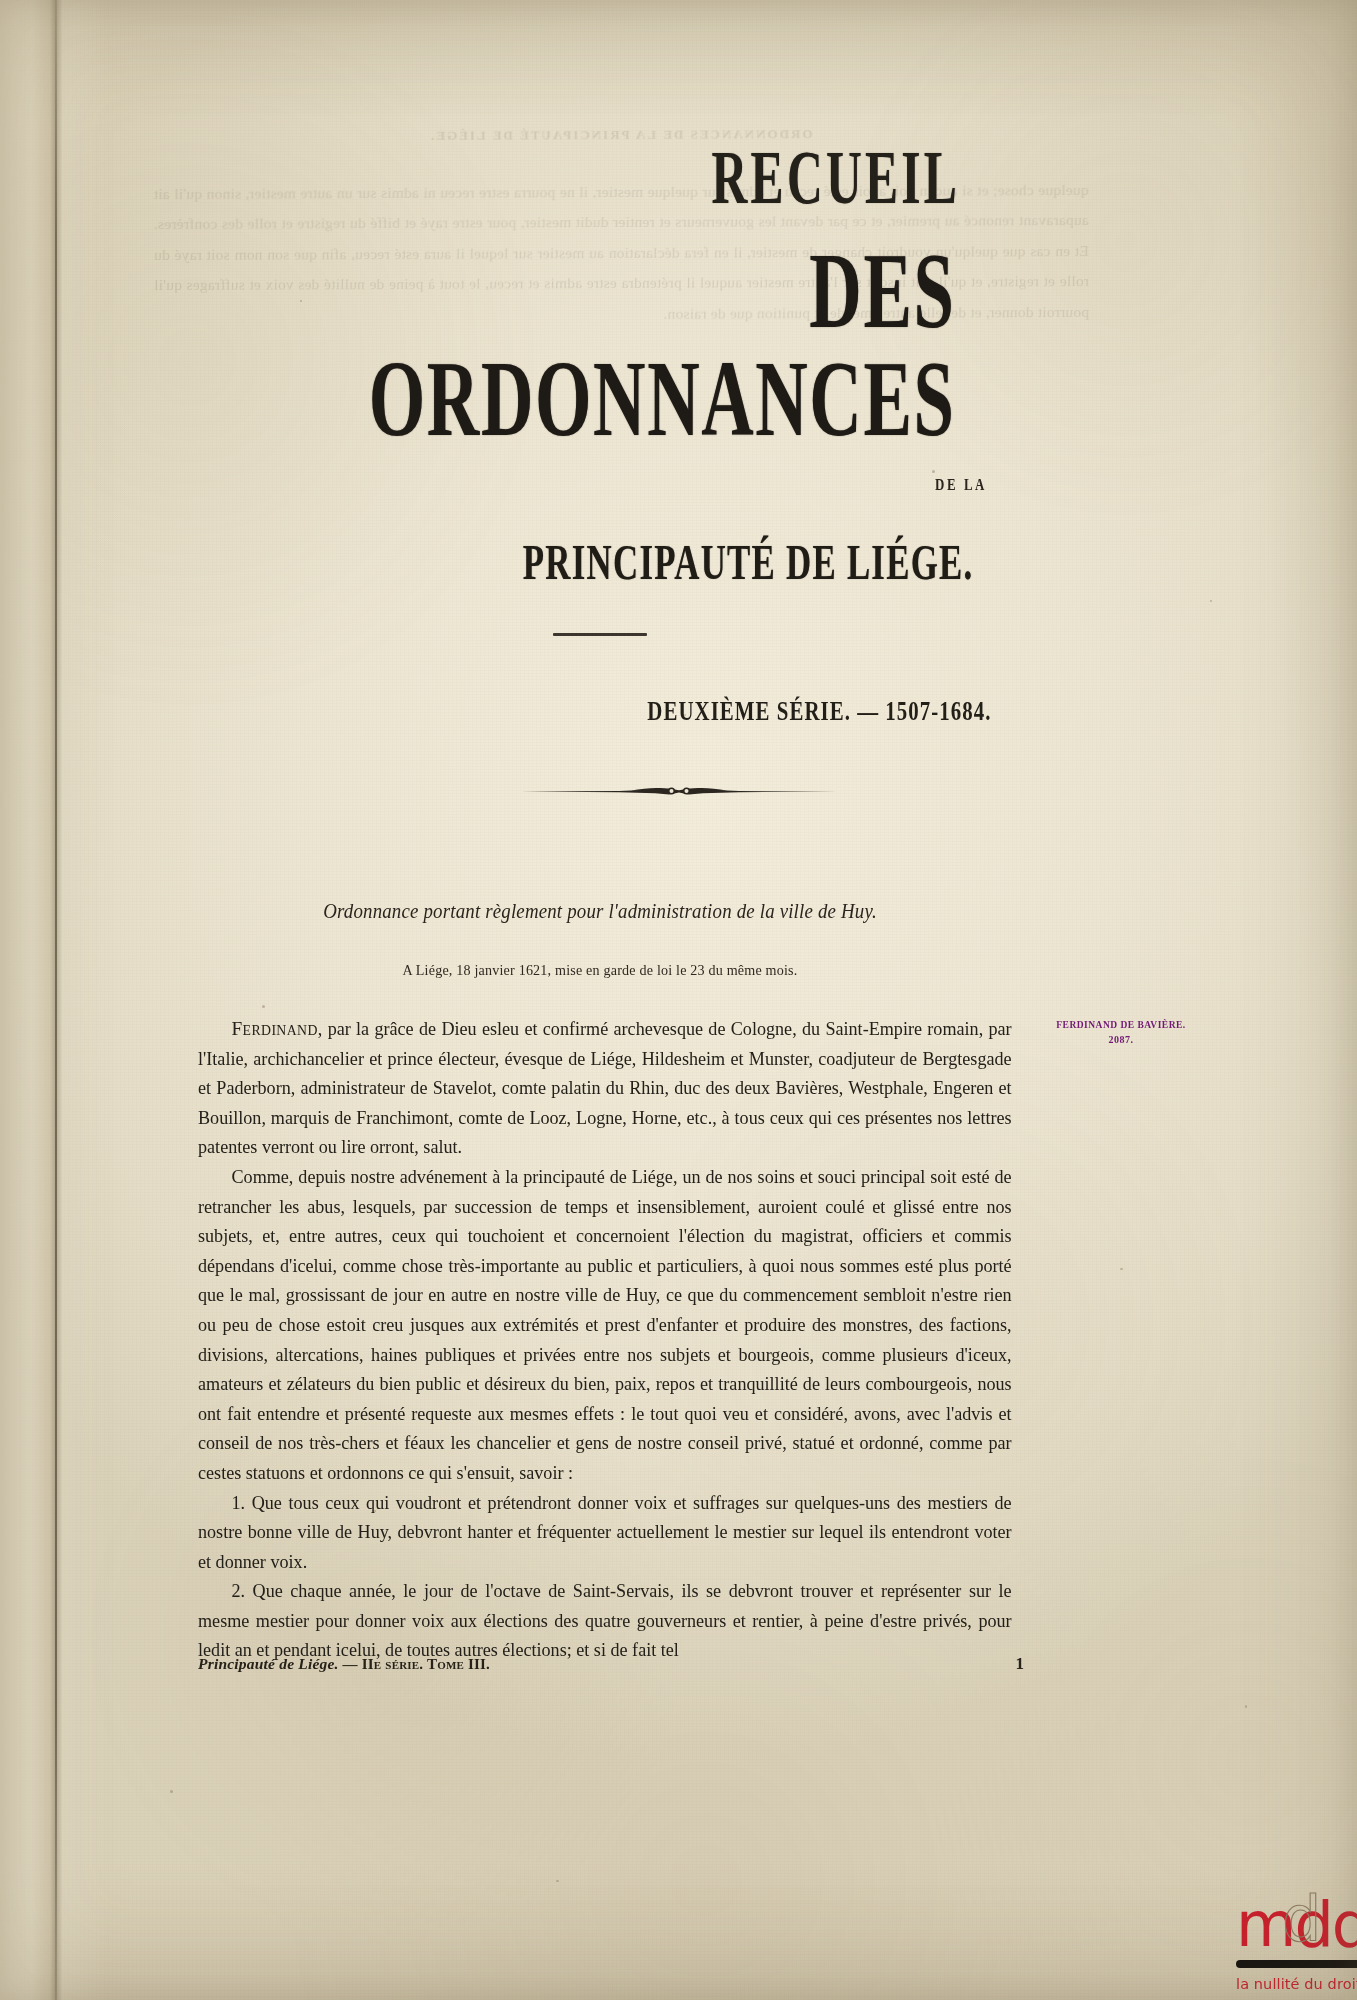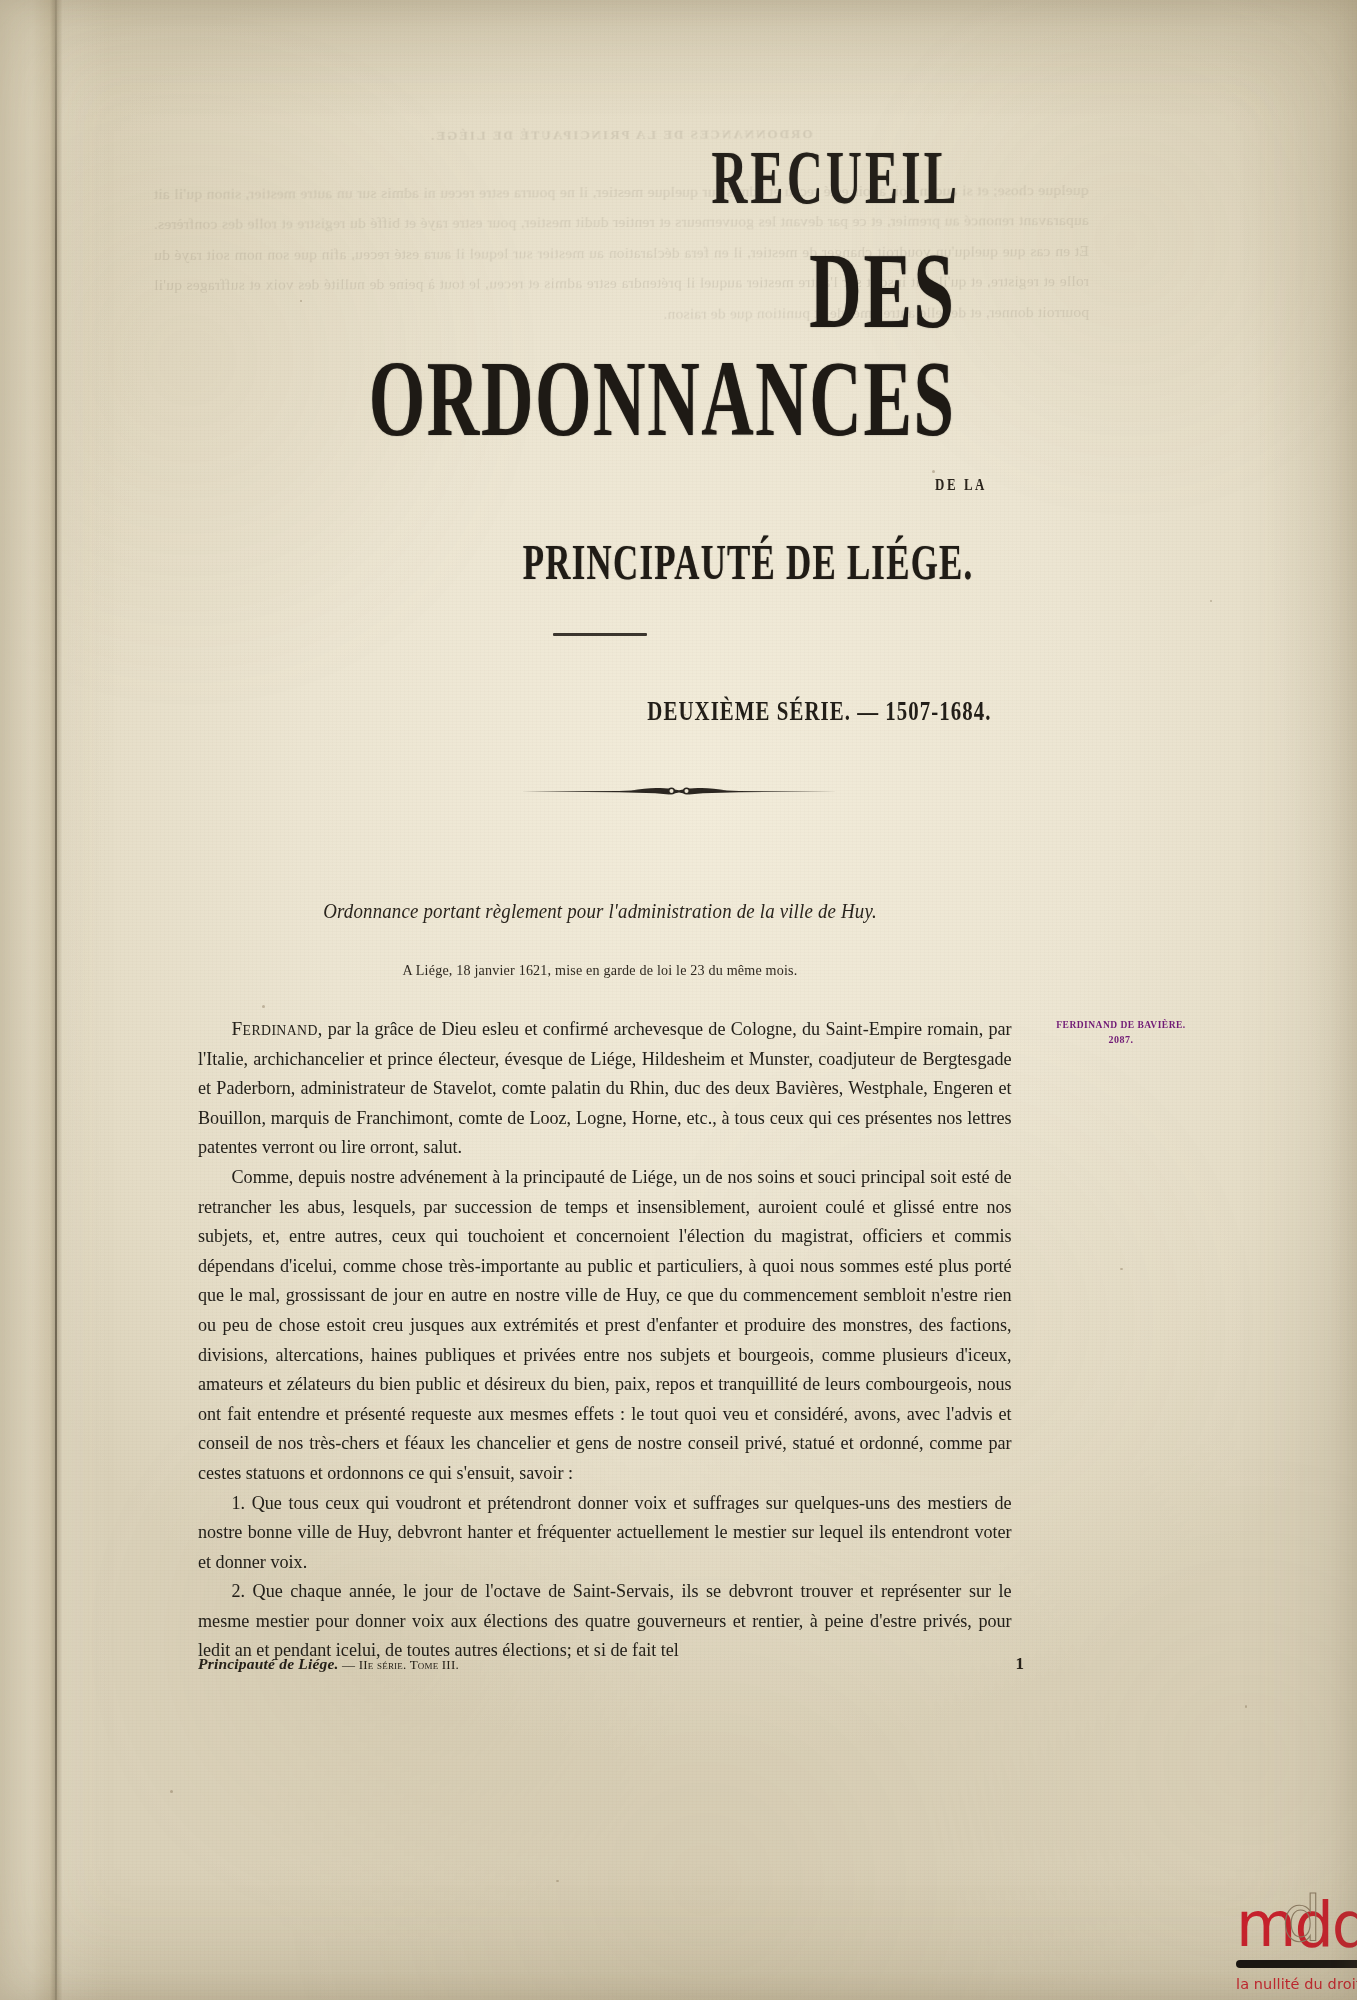--- a/index.html
+++ b/index.html
@@ -259,21 +259,21 @@
     left: 198px; top: 1654px;
     width: 826px;
     display: flex;
     align-items: baseline;
     justify-content: space-between;
     color: #262119;
     font-family: "Liberation Serif", "DejaVu Serif", serif;
   }
   .footer .fleft { font-size: 15.5px; letter-spacing: .2px; }
   .footer .fleft .it { font-style: italic; font-weight: 700; }
-  .footer .fleft .scf { font-variant: small-caps; font-weight: 400; font-size: 13px; }
+  .footer .fleft .scf { font-variant: small-caps; font-weight: 700; font-size: 15px; }
   .footer .fright { font-size: 17px; font-weight: 700; }
 
   
   .logo {
     position: absolute;
     left: 1236px;
     top: 1896px;
     width: 160px;
     height: 96px;
   }

